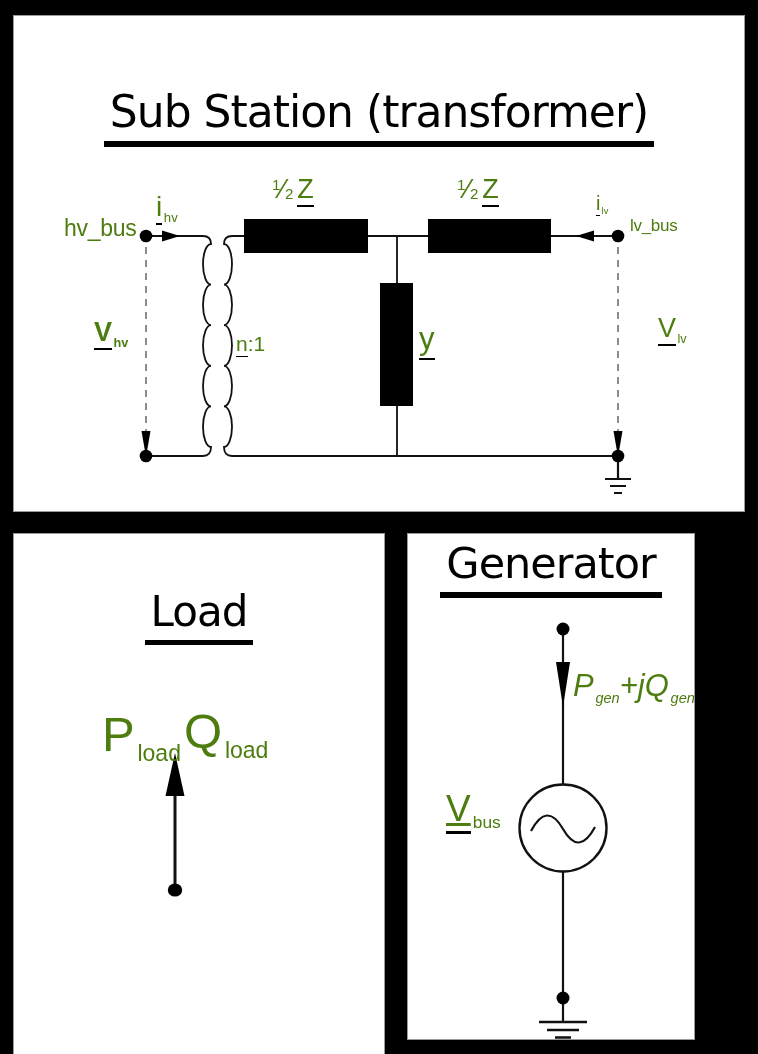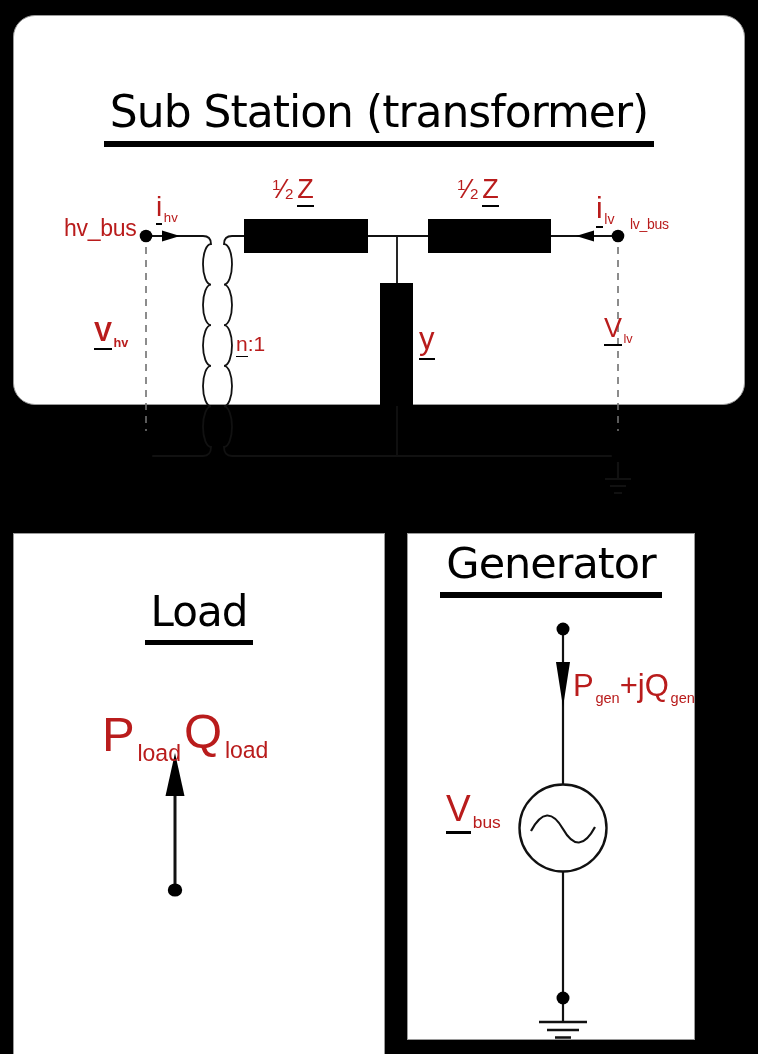--- a/index.html
+++ b/index.html
@@ -1,23 +1,23 @@
 <!DOCTYPE html>
 <html><head>
 <meta charset="utf-8">
 <style>
   html,body{margin:0;padding:0;background:#000;}
   #canvas{position:relative;width:758px;height:1054px;background:#000;overflow:hidden;
           font-family:"Liberation Sans",sans-serif;color:#000;}
   .panel{position:absolute;background:#fff;border:1px solid #9a9a9a;box-sizing:border-box;}
-  #panel-substation{left:13px;top:15px;width:732px;height:390px;border-radius:22px;}
+  #panel-substation{left:13px;top:15px;width:732px;height:497px;}
   #panel-load{left:13px;top:533px;width:372px;height:569px;}
   #panel-generator{left:407px;top:533px;width:288px;height:507px;}
   .panel svg{position:absolute;left:0;top:0;}
-  .lbl{position:absolute;line-height:1;white-space:nowrap;color:#b91c1c;}
+  .lbl{position:absolute;line-height:1;white-space:nowrap;color:#4d7c0f;}
   .sym{border-bottom:0.09em solid #000;padding-bottom:0.05em;}
   .sub{font-size:0.47em;vertical-align:-0.45em;margin-left:0.12em;letter-spacing:0;}
   .frac-num{font-size:0.56em;vertical-align:0.55em;}
   .frac-slash{font-size:1em;}
   .frac-den{font-size:0.56em;vertical-align:-0.05em;}
   .panel-title{position:absolute;left:0;width:100%;text-align:center;
                font-family:"DejaVu Sans",sans-serif;letter-spacing:-1px;}
   .panel-title .tspan{display:inline-block;border-bottom:6px solid #000;padding:0 6px 4px 6px;}
   svg .ink{stroke:#111;fill:none;}
   svg .fillink{fill:#000;stroke:none;}
@@ -72,41 +72,41 @@
     </div>
 
     <div class="lbl" style="left:258px;top:160px;font-size:27px;">
       <span class="frac-num">1</span><span class="frac-slash">⁄</span><span class="frac-den">2</span><span class="sym" style="margin-left:4px;">Z</span>
     </div>
 
     <div class="lbl" style="left:443px;top:160px;font-size:27px;">
       <span class="frac-num">1</span><span class="frac-slash">⁄</span><span class="frac-den">2</span><span class="sym" style="margin-left:4px;">Z</span>
     </div>
 
-    <div class="lbl" style="left:582px;top:177px;font-size:30px;">
+    <div class="lbl" style="left:582px;top:177px;font-size:20px;">
       <span class="sym">i</span><span class="sub">lv</span>
     </div>
 
-    <div class="lbl" style="left:616px;top:201px;font-size:14px;letter-spacing:-0.3px;">
+    <div class="lbl" style="left:616px;top:201px;font-size:17px;letter-spacing:-0.3px;">
       <span>lv_bus</span>
     </div>
 
     <div class="lbl" style="left:80px;top:303px;font-size:27px;font-weight:bold;">
       <span class="sym">V</span><span class="sub">hv</span>
     </div>
 
     <div class="lbl" style="left:222px;top:317px;font-size:21px;">
       <span class="sym">n</span><span>:1</span>
     </div>
 
     <div class="lbl" style="left:405px;top:307px;font-size:31px;">
       <span class="sym">y</span>
     </div>
 
-    <div class="lbl" style="left:590px;top:299px;font-size:27px;">
+    <div class="lbl" style="left:644px;top:299px;font-size:27px;">
       <span class="sym">V</span><span class="sub">lv</span>
     </div>
   </div>
 
   <div class="panel" id="panel-load">
     <svg width="370" height="505" viewBox="0 0 370 505">
       <line x1="161" y1="258" x2="161" y2="353" stroke="#111" stroke-width="3"></line>
       <polygon class="fillink" points="151.5,262 170.5,262 161,219"></polygon>
       <ellipse class="fillink" cx="161" cy="356" rx="7.2" ry="6.6"></ellipse>
     </svg>
@@ -134,22 +134,22 @@
       <path class="ink" stroke-width="2.2" d="M123,297 Q139,267 155,295 Q171,323 187,293"></path>
       <line x1="155" y1="337" x2="155" y2="488" stroke="#111" stroke-width="2.2"></line>
       <circle class="fillink" cx="155" cy="464" r="6.5"></circle>
       <path class="ink" stroke-width="2.6" d="M131,488 H179 M139,496 H171 M147,503.5 H163"></path>
     </svg>
 
     <div class="panel-title" style="top:4px;font-size:43px;">
       <span class="tspan">Generator</span>
     </div>
 
-    <div class="lbl" style="left:165px;top:136px;font-size:31px;">
+    <div class="lbl" style="left:165px;top:136px;font-size:31px;font-style:italic;">
       <span>P</span><span class="sub">gen</span><span>+jQ</span><span class="sub">gen</span>
     </div>
 
-    <div class="lbl" style="left:38px;top:256px;font-size:37px;">
+    <div class="lbl" style="left:38px;top:256px;font-size:37px;text-decoration:underline;">
       <span class="sym">V</span><span class="sub" style="vertical-align:-0.42em;">bus</span>
     </div>
   </div>
 
 </div>
 
 </body></html>

